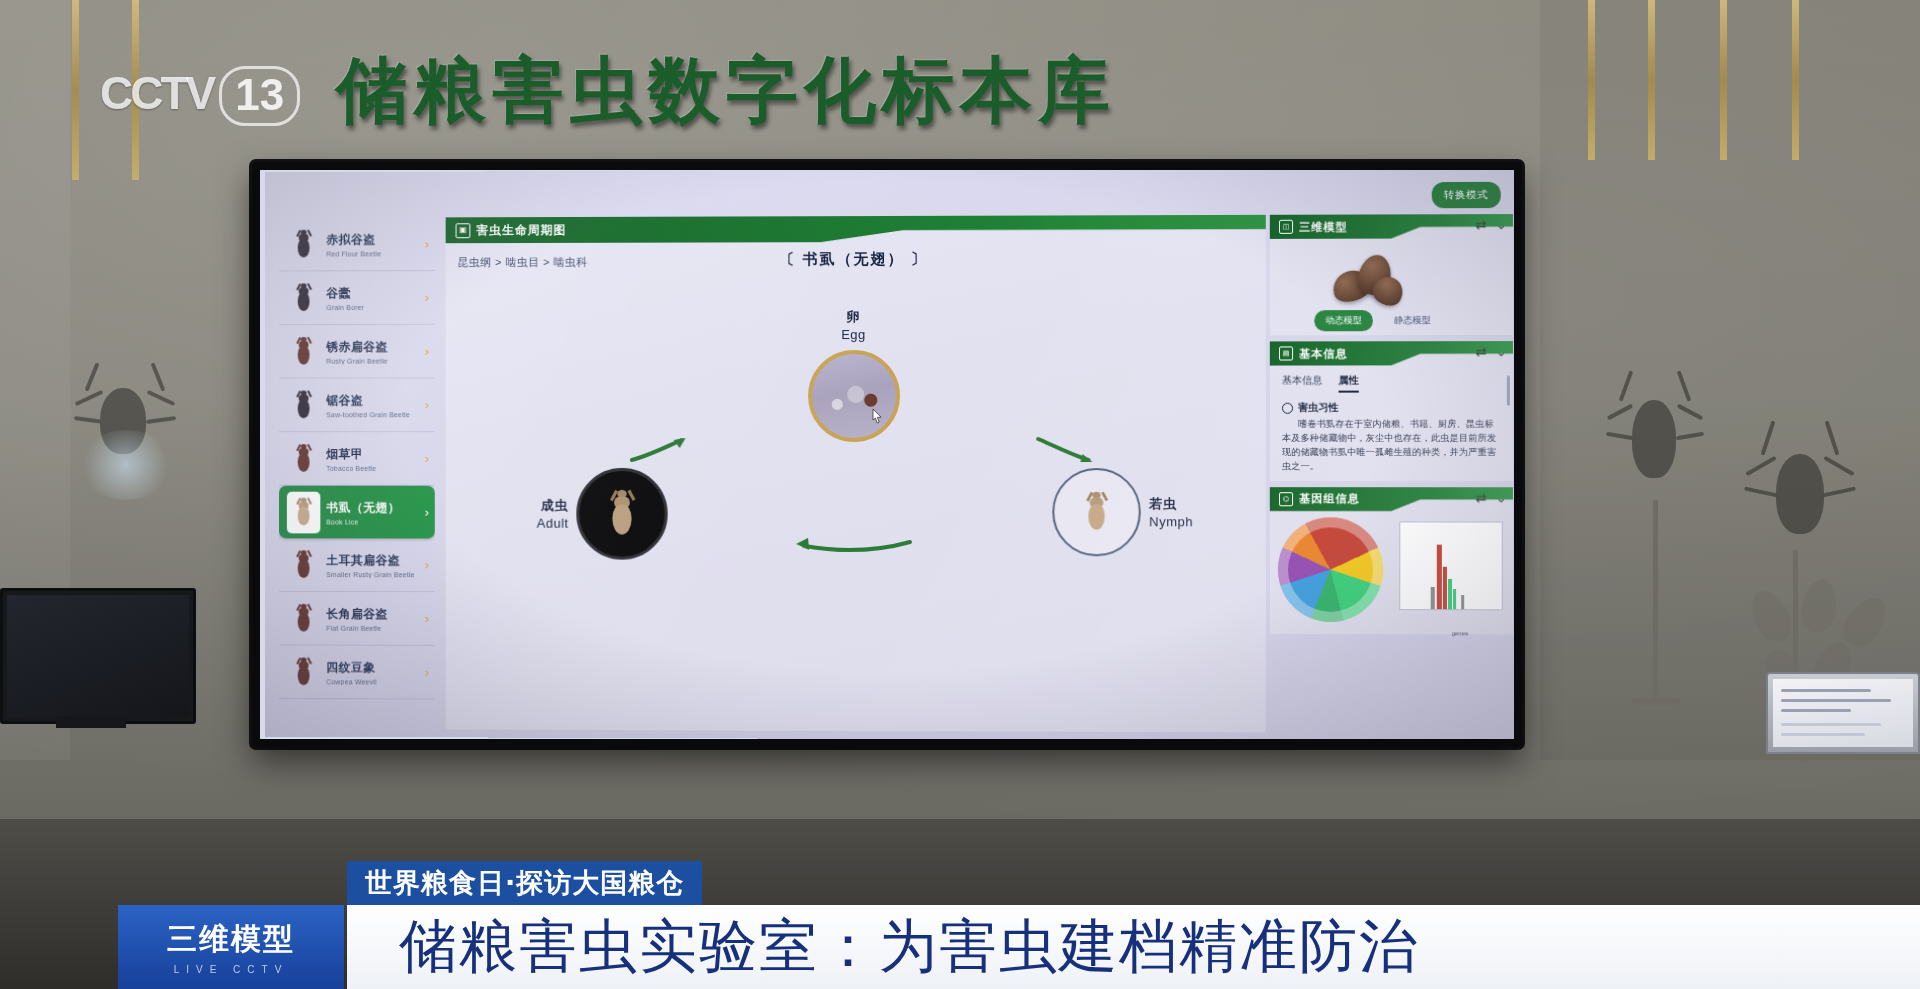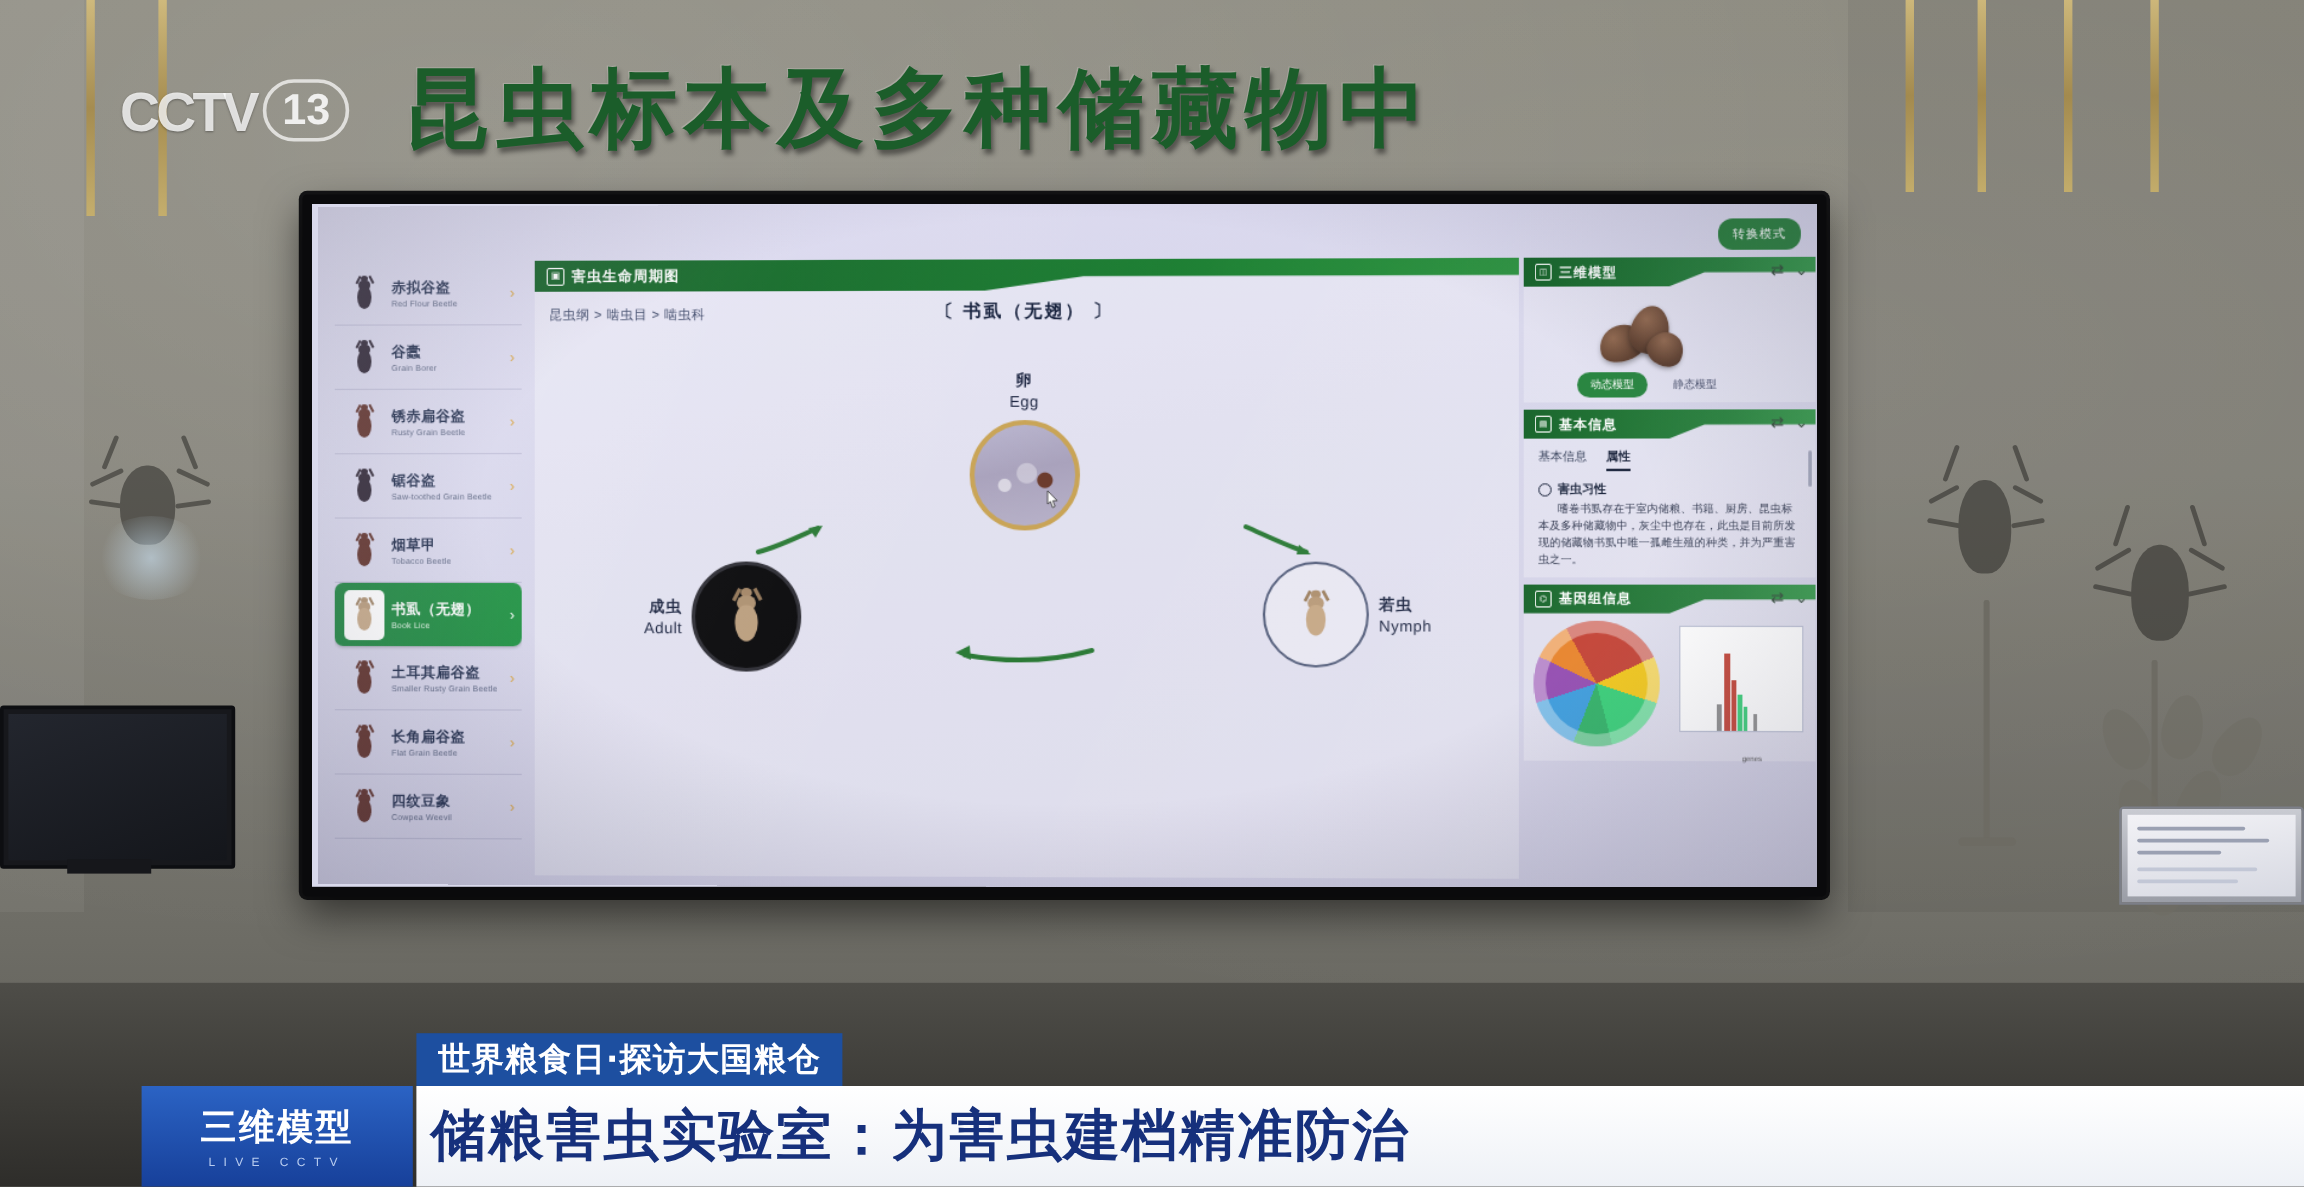--- a/index.html
+++ b/index.html
@@ -23,21 +23,21 @@
     color:#1b5d2a;letter-spacing:6px;line-height:1;
     text-shadow:2px 4px 4px rgba(0,0,0,.45), -1px -1px 0 rgba(255,255,255,.18);
     font-family:"DejaVu Sans","Liberation Sans",sans-serif;}
 
   
   .cctv{position:absolute;left:100px;top:66px;width:200px;}
   .cctv-row{display:flex;align-items:flex-start;}
   .cctv-word{font-size:46px;font-weight:bold;color:rgba(255,255,255,.80);letter-spacing:-3px;
     font-family:"Liberation Sans",sans-serif;text-shadow:0 1px 2px rgba(0,0,0,.35);}
   .cctv-13{margin-left:6px;padding:1px 13px 3px 13px;border:3px solid rgba(255,255,255,.70);
-    border-radius:26px;font-size:36px;font-weight:bold;color:rgba(255,255,255,.85);}
+    border-radius:26px;font-size:44px;font-weight:bold;color:rgba(255,255,255,.85);}
   .cctv-sub{margin-top:4px;font-size:34px;font-weight:bold;color:rgba(255,255,255,.78);
     letter-spacing:14px;text-align:center;padding-left:6px;}
 
   
   .silho{position:absolute;opacity:.55;}
   .silho .body{position:absolute;border-radius:48% 48% 44% 44%;background:#2b2a27;}
   .silho .leg{position:absolute;background:#2b2a27;border-radius:3px;}
   .silho .ant{position:absolute;background:#2b2a27;border-radius:3px;}
 
   .leaf-deco{position:absolute;right:26px;bottom:180px;width:150px;height:230px;opacity:.5;}
@@ -178,22 +178,22 @@
   .stand-base{position:absolute;width:48px;height:7px;border-radius:4px;background:#6d6b63;}
 
   
   .chyron{position:absolute;left:0;bottom:0;width:100%;height:122px;}
   .ch-kicker{position:absolute;left:347px;bottom:84px;height:44px;background:#1d4fa0;
     display:flex;align-items:center;padding:0 18px;}
   .ch-kicker span{color:#fff;font-size:27px;font-weight:bold;letter-spacing:1px;
     font-family:"DejaVu Sans","Liberation Sans",sans-serif;}
   .ch-main{position:absolute;left:347px;right:0;bottom:0;height:84px;
     background:linear-gradient(180deg,#ffffff,#eef1f6);display:flex;align-items:center;padding-left:12px;}
-  .ch-main span{color:#16307c;font-size:46px;font-weight:bold;letter-spacing:2px;
-    font-family:"DejaVu Sans","Liberation Sans",sans-serif;}
+  .ch-main span{color:#16307c;font-size:58px;font-weight:normal;letter-spacing:2px;
+    font-family:"DejaVu Sans","Liberation Sans",sans-serif;margin-left:40px;}
   .ch-logo{position:absolute;left:118px;bottom:0;width:226px;height:84px;
     background:linear-gradient(180deg,#2b63c4,#17409a);display:flex;flex-direction:column;
     align-items:center;justify-content:center;}
   .ch-logo .t1{color:#fff;font-size:30px;font-weight:bold;letter-spacing:2px;
     font-family:"DejaVu Sans","Liberation Sans",sans-serif;}
   .ch-logo .t2{color:#b9cdf0;font-size:10px;letter-spacing:7px;margin-top:4px;}
 </style>
 </head>
 <body>
 
@@ -204,21 +204,21 @@
     <div class="wall-panel" style="left:1540px;top:0;width:380px;height:760px;background:rgba(0,0,0,.05)"></div>
     <div class="gold-strip" style="left:72px;top:0;height:180px;"></div>
     <div class="gold-strip" style="left:132px;top:0;height:180px;"></div>
     <div class="gold-strip" style="left:1588px;top:0;height:160px;"></div>
     <div class="gold-strip" style="left:1648px;top:0;height:160px;"></div>
     <div class="gold-strip" style="left:1720px;top:0;height:160px;"></div>
     <div class="gold-strip" style="left:1792px;top:0;height:160px;"></div>
     <div class="floor"></div>
   </div>
 
-  <div class="wall-title">昆虫标本及多种储藏物中</div>
+  <div class="wall-title">储粮害虫数字化标本库</div>
 
   <div class="cctv">
     <div class="cctv-row">
       <div class="cctv-word">CCTV</div>
       <div class="cctv-13">13</div>
     </div>
   </div>
 
   <div class="silho" style="left:70px;top:360px;width:110px;height:120px;">
     <div class="body" style="left:30px;top:28px;width:46px;height:66px;"></div>

